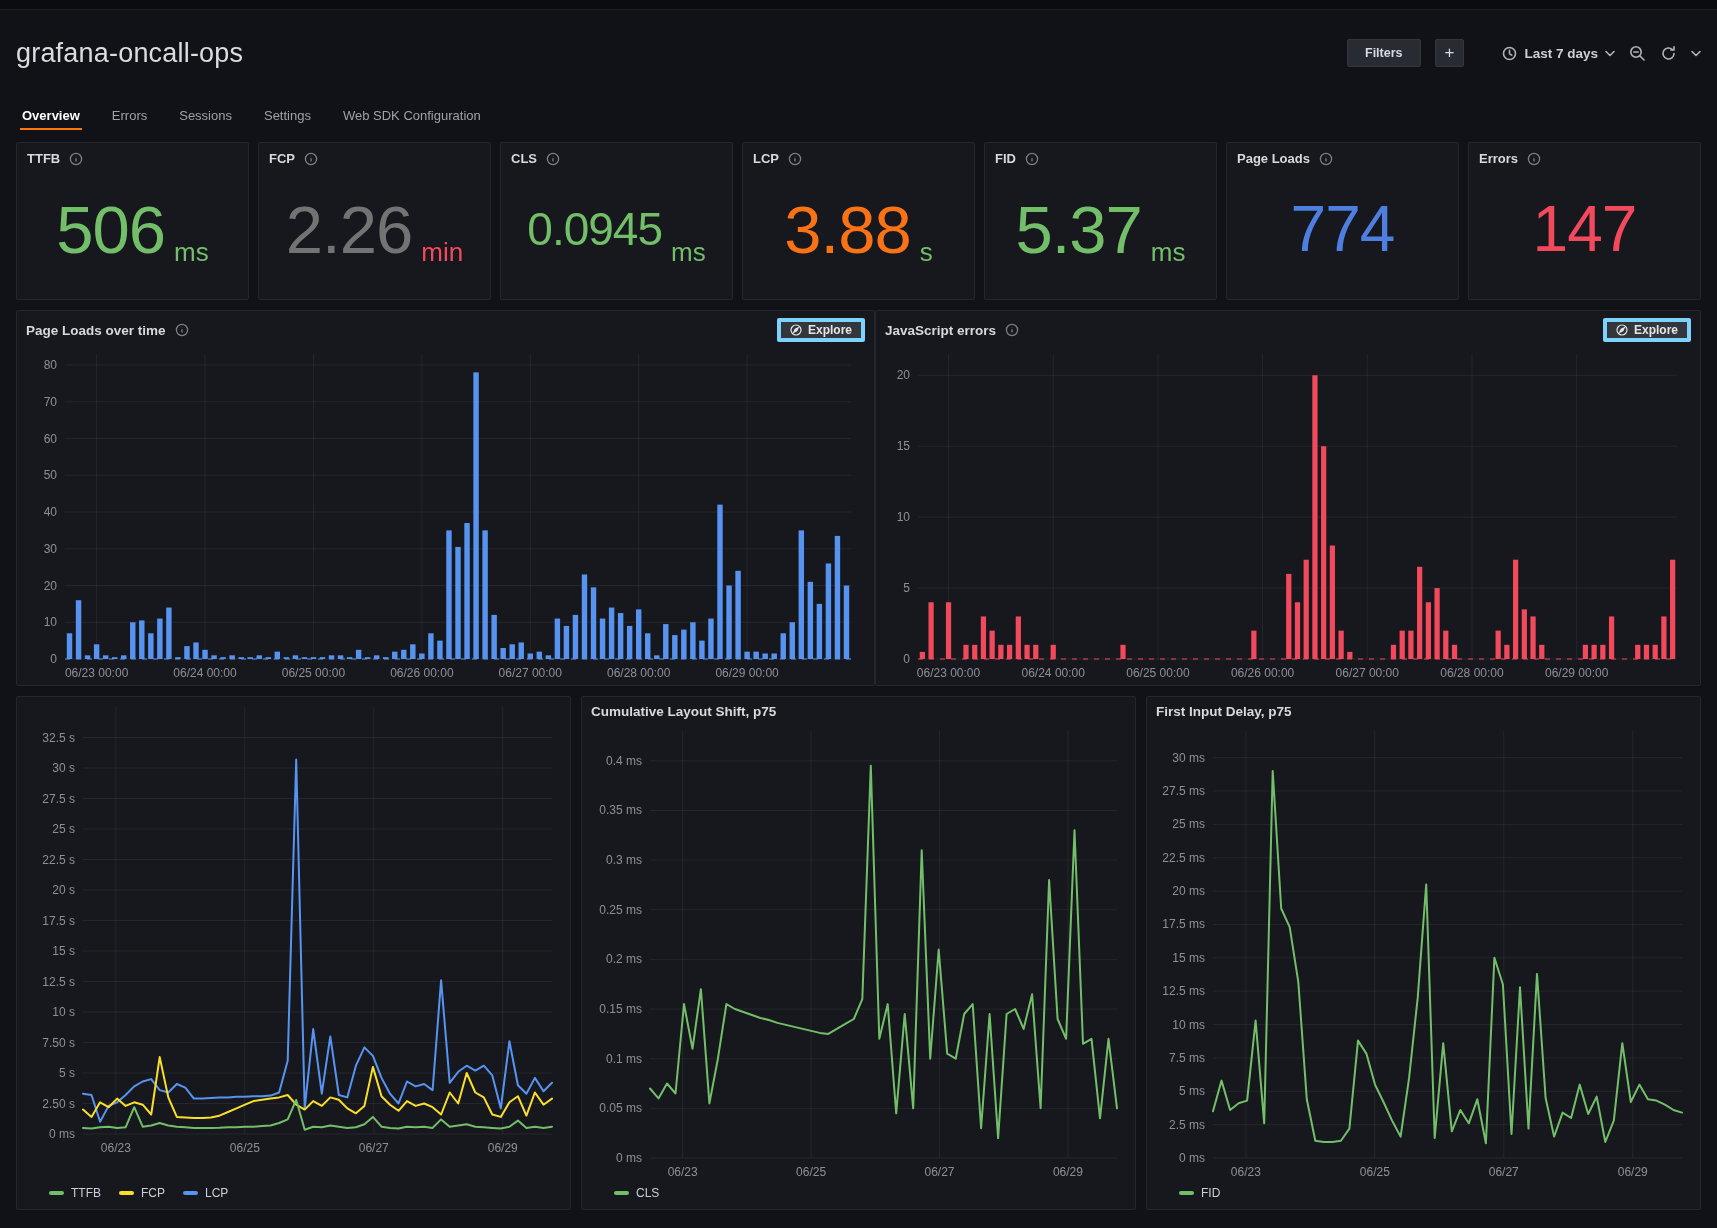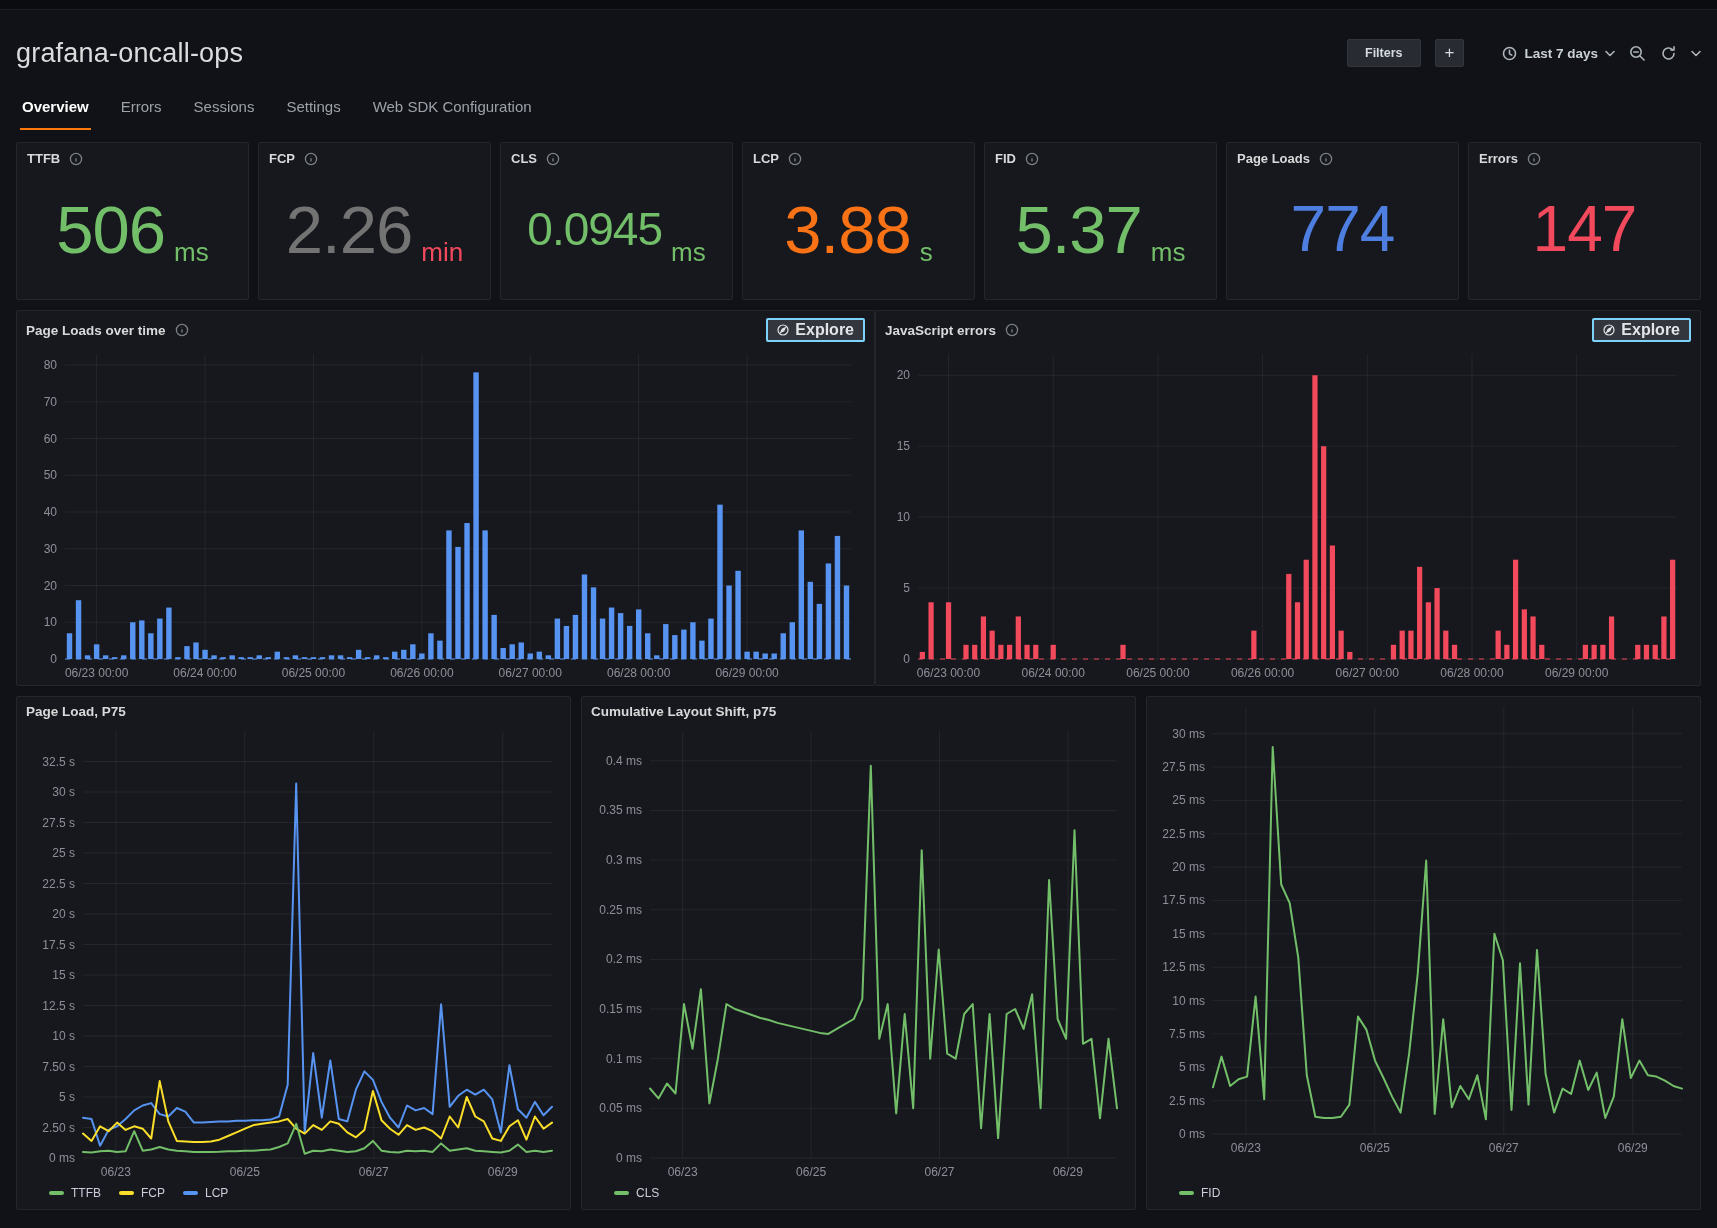--- a/index.html
+++ b/index.html
@@ -15,40 +15,40 @@
   .dash-title { font-size:27px; font-weight:500; color:#DBDCDE; letter-spacing:.2px; }
   .controls { display:flex; align-items:center; gap:14px; }
   .btn-box {
     background:#282B31; border:1px solid #33363d; border-radius:2px;
     color:#D5DBE1; font-size:12.5px; font-weight:700; height:28px;
     display:flex; align-items:center; padding:0 17px; cursor:pointer;
   }
   .btn-plain { display:flex; align-items:center; gap:7px; color:#C9D0D6; font-size:13.5px; font-weight:700; cursor:pointer; }
   .icn { stroke:#aeb4bc; fill:none; stroke-width:1.6; stroke-linecap:round; stroke-linejoin:round; }
   .tabs { display:flex; gap:28px; margin-top:8px; height:40px; align-items:flex-end; padding-left:4px; }
-  .tab { font-size:15px; color:#9DA2A9; padding:0 2px 13px; cursor:pointer; border-bottom:2px solid transparent; }
+  .tab { font-size:13px; color:#9DA2A9; padding:0 2px 5px; cursor:pointer; border-bottom:2px solid transparent; }
   .tab.active { color:#FFFFFF; border-bottom-color:#FF780A; font-weight:700; }
 
   .stats-row { display:grid; grid-template-columns:repeat(7,1fr); gap:9px; margin:12px 16px 0; height:158px; }
   .panel { background:#16181D; border:1px solid #24262C; border-radius:2px; }
   .stat { position:relative; padding:8px 10px; }
   .stat-head { display:flex; gap:9px; align-items:center; }
   .stat-label { font-size:13px; font-weight:700; color:#D8D9DA; }
   .stat-value-row { position:absolute; inset:0; display:flex; align-items:center; justify-content:center; padding-top:16px; gap:9px; }
   .stat-value { font-size:67px; font-weight:500; letter-spacing:-1px; }
   .stat-unit { font-size:26px; font-weight:500; margin-bottom:7px; align-self:flex-end; padding-bottom:24px; }
   .info-svg { stroke:#7B8087; fill:none; stroke-width:1.3; cursor:pointer; }
 
   .row2 { display:grid; grid-template-columns:1.04fr 1fr; margin:10px 16px 0; height:376px; }
   .row3 { display:grid; grid-template-columns:repeat(3,1fr); gap:10px; margin:10px 16px 14px; height:514px; }
   .chart-panel { display:flex; flex-direction:column; }
   .panel-head { display:flex; align-items:center; gap:9px; padding:7px 9px 2px; }
   .panel-title { font-size:13.5px; font-weight:700; color:#D8D9DA; }
-  .explore-btn { margin-left:auto; background:#33363C; border:2px solid #7dd3fc; border-radius:2px; height:24px;
-    display:flex; align-items:center; gap:6px; padding:0 9px; color:#E3E5E8; font-size:16px; font-weight:700; cursor:pointer; }
+  .explore-btn { margin-left:auto; background:#33363C; border:4px solid #7dd3fc; border-radius:2px; height:24px;
+    display:flex; align-items:center; gap:6px; padding:0 9px; color:#E3E5E8; font-size:12px; font-weight:700; cursor:pointer; }
   .plot { flex:1; margin:2px 6px 2px 4px; }
   svg { font-family:inherit; display:block; }
   .legend { display:flex; gap:18px; padding:2px 10px 9px 32px; }
   .legend-item { display:flex; align-items:center; gap:7px; font-size:12px; color:#CCCCDC; cursor:pointer; }
   .swatch { width:15px; height:4px; border-radius:2px; display:inline-block; }
 </style>
 </head>
 <body>
 
 <div class="top-strip"></div>
@@ -413,23 +413,20 @@
           <rect x="772.5724137931035" y="298.8139534883721" width="5.234482758620689" height="14.186046511627907" fill="#F2495C"></rect>
           <rect x="781.2965517241379" y="270.4418604651163" width="5.234482758620689" height="42.55813953488372" fill="#F2495C"></rect>
           <rect x="790.0206896551724" y="213.69767441860463" width="5.234482758620689" height="99.30232558139535" fill="#F2495C"></rect>
         </svg>
       </div>
   </div>
 </div>
 
 <div class="row3">
   <div class="panel chart-panel">
-    <div class="panel-head">
-        <span class="panel-title">Page Load, P75</span>
-      </div>
     <div class="plot">
         <svg width="543" height="459">
           <line x1="62" x2="531" y1="435" y2="435" stroke="rgba(204,204,220,0.08)"></line>
           <text x="54" y="439" text-anchor="end" fill="rgba(204,204,220,0.65)" font-size="12">0 ms</text>
           <line x1="62" x2="531" y1="404.5" y2="404.5" stroke="rgba(204,204,220,0.08)"></line>
           <text x="54" y="408.5" text-anchor="end" fill="rgba(204,204,220,0.65)" font-size="12">2.50 s</text>
           <line x1="62" x2="531" y1="374" y2="374" stroke="rgba(204,204,220,0.08)"></line>
           <text x="54" y="378" text-anchor="end" fill="rgba(204,204,220,0.65)" font-size="12">5 s</text>
           <line x1="62" x2="531" y1="343.5" y2="343.5" stroke="rgba(204,204,220,0.08)"></line>
           <text x="54" y="347.5" text-anchor="end" fill="rgba(204,204,220,0.65)" font-size="12">7.50 s</text>
@@ -517,20 +514,23 @@
         </svg>
       </div>
     <div class="legend">
         <span class="legend-item">
           <span class="swatch" style="background: rgb(115, 191, 105);"></span>
           <span>CLS</span>
         </span>
       </div>
   </div>
   <div class="panel chart-panel">
+    <div class="panel-head">
+        <span class="panel-title">First Input Delay, p75</span>
+      </div>
     <div class="plot">
         <svg width="543" height="459">
           <line x1="62" x2="531" y1="435" y2="435" stroke="rgba(204,204,220,0.08)"></line>
           <text x="54" y="439" text-anchor="end" fill="rgba(204,204,220,0.65)" font-size="12">0 ms</text>
           <line x1="62" x2="531" y1="401.640625" y2="401.640625" stroke="rgba(204,204,220,0.08)"></line>
           <text x="54" y="405.640625" text-anchor="end" fill="rgba(204,204,220,0.65)" font-size="12">2.5 ms</text>
           <line x1="62" x2="531" y1="368.28125" y2="368.28125" stroke="rgba(204,204,220,0.08)"></line>
           <text x="54" y="372.28125" text-anchor="end" fill="rgba(204,204,220,0.65)" font-size="12">5 ms</text>
           <line x1="62" x2="531" y1="334.921875" y2="334.921875" stroke="rgba(204,204,220,0.08)"></line>
           <text x="54" y="338.921875" text-anchor="end" fill="rgba(204,204,220,0.65)" font-size="12">7.5 ms</text>

